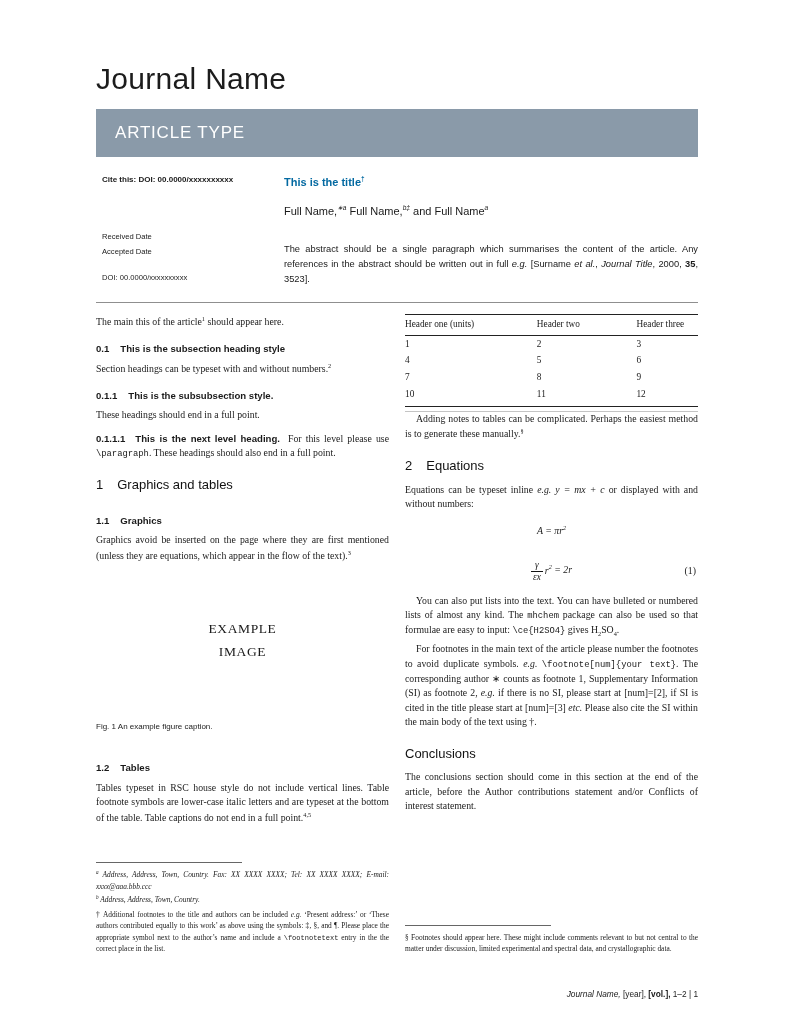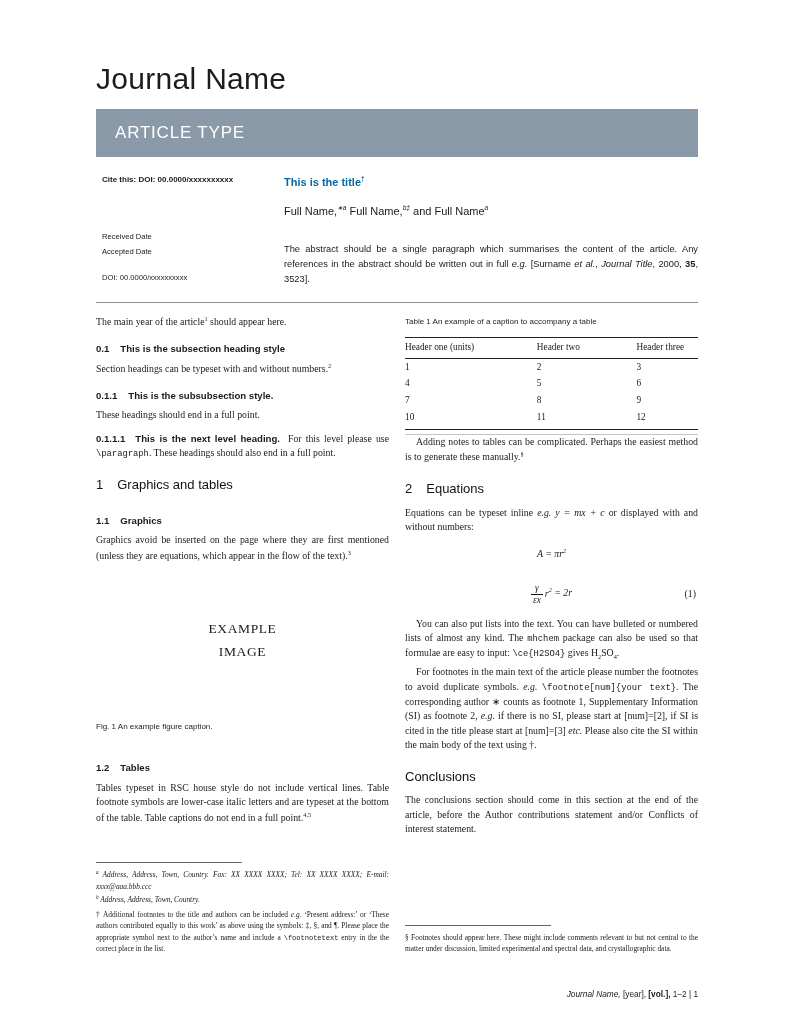--- a/index.html
+++ b/index.html
@@ -122,21 +122,21 @@
       <div class="authors"><span>Full Name,</span><sup>∗a</sup><span> Full Name,</span><sup>b‡</sup><span> and Full Name</span><sup>a</sup></div>
       <div class="abstract"><span>The abstract should be a single paragraph which summarises the content of the article. Any references in the abstract should be written out in full </span><span class="it">e.g.</span><span> [Surname </span><span class="it">et al.</span><span>, </span><span class="it">Journal Title</span><span>, 2000, </span><span class="bd">35</span><span>, 3523].</span></div>
     </div>
   </div>
 
   <div class="rule"></div>
 
   <div class="cols">
 
     <div class="col">
-      <p class="body"><span>The main year of the article</span><sup class="fn">1</sup><span> should appear here.</span></p>
+      <p class="body"><span>The main this of the article</span><sup class="fn">1</sup><span> should appear here.</span></p>
 
       <div class="sub-h"><span class="num">0.1</span><span>This is the subsection heading style</span></div>
       <p class="body"><span>Section headings can be typeset with and without numbers.</span><sup class="fn">2</sup></p>
 
       <div class="sub-h"><span class="num">0.1.1</span><span>This is the subsubsection style.</span></div>
       <p class="body">These headings should end in a full point.</p>
 
       <p class="body" style="margin-top:9px;"><span class="runin-num">0.1.1.1</span><span class="runin-text">This is the next level heading.</span><span>For this level please use </span><span class="mono">\paragraph</span><span>. These headings should also end in a full point.</span></p>
 
       <div class="sec-h"><span class="num">1</span><span>Graphics and tables</span></div>
@@ -157,21 +157,20 @@
 
       <div class="fn-block">
         <div class="fn-rule"></div>
         <div class="fnote it-fn"><sup>a</sup><span> Address, Address, Town, Country. Fax: XX XXXX XXXX; Tel: XX XXXX XXXX; E-mail: xxxx@aaa.bbb.ccc</span></div>
         <div class="fnote it-fn"><sup>b</sup><span> Address, Address, Town, Country.</span></div>
         <div class="fnote" style="margin-top:3px;"><span>†</span><span> Additional footnotes to the title and authors can be included </span><span class="it">e.g.</span><span> ‘Present address:’ or ‘These authors contributed equally to this work’ as above using the symbols: ‡, §, and ¶. Please place the appropriate symbol next to the author’s name and include a </span><span class="mono">\footnotetext</span><span> entry in the the correct place in the list.</span></div>
       </div>
     </div>
 
     <div class="col">
-      <div class="caption table-caption"><span>Table 1</span><span>  An example of a caption to accompany a table</span></div>
 
       <table class="data">
         <thead>
           <tr>
             <th class="c1">Header one (units)</th>
             <th class="c2">Header two</th>
             <th class="c3">Header three</th>
           </tr>
         </thead>
         <tbody>

